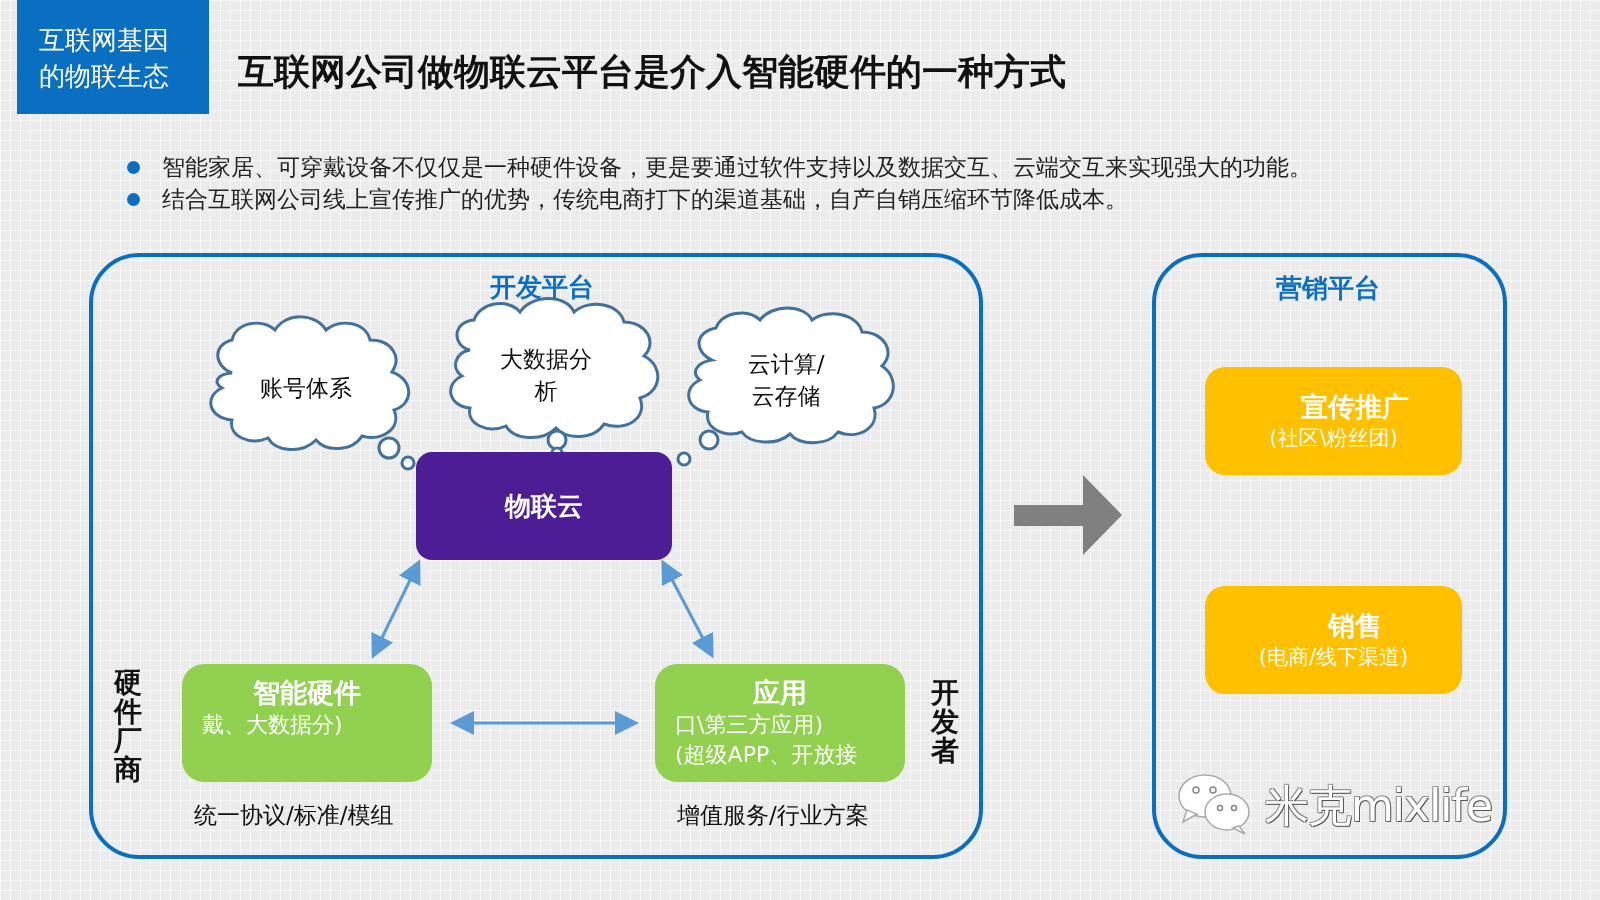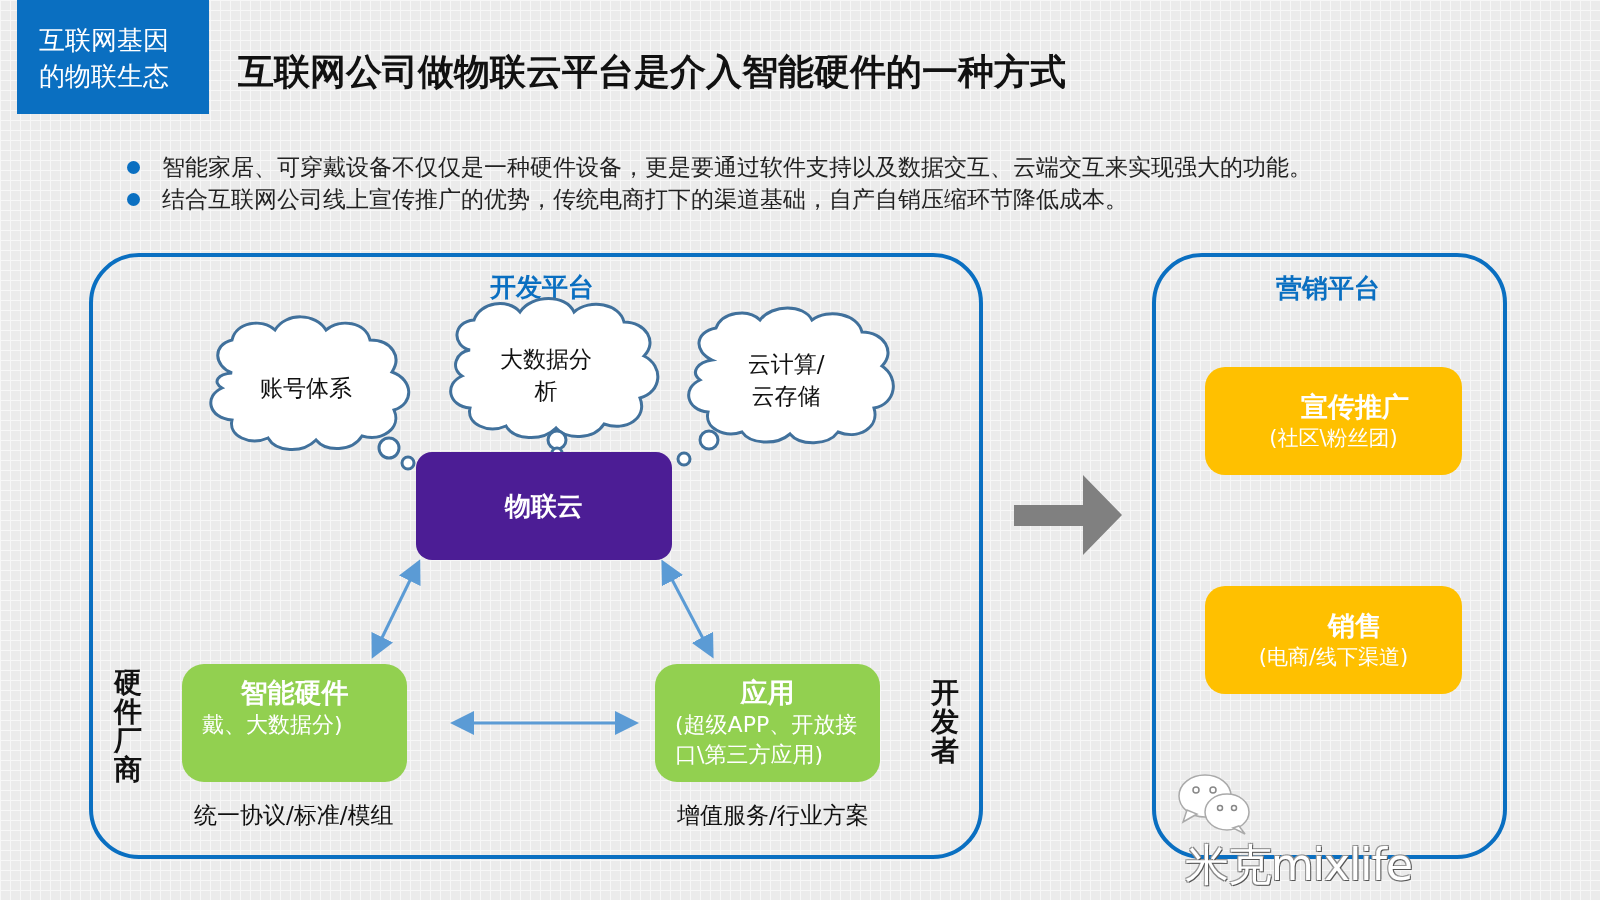--- a/index.html
+++ b/index.html
@@ -47,36 +47,36 @@
       transform: translate(-50%, -50%); white-space: nowrap;
     }
     .iot-box {
       left: 416px; top: 452px; width: 256px; height: 108px;
       background: #4c1d95; border-radius: 16px;
       display: flex; align-items: center; justify-content: center;
       color: #fff; font-size: 26px; font-weight: bold;
     }
     .green-box {
       background: #92d050; border-radius: 22px; color: #fff; box-sizing: border-box;
-      width: 225px; height: 118px;
+      width: 250px; height: 118px;
     }
     .green-box .gtitle { font-size: 27px; font-weight: bold; text-align: center; line-height: 34px; margin-top: 12px; }
     .green-box .gsub { font-size: 22px; line-height: 30px; padding-left: 20px; }
     .side-label {
       font-size: 28px; font-weight: bold; color: #111; line-height: 29px; width: 30px; text-align: center;
     }
     .bottom-caption { font-size: 23px; color: #111; white-space: nowrap; text-align: center; }
     .orange-box {
       background: #ffc000; border-radius: 20px; color: #fff; text-align: center;
       width: 257px; height: 108px; box-sizing: border-box;
     }
     .orange-box .otitle { font-size: 27px; font-weight: bold; line-height: 34px; margin-top: 23px; margin-left: 43px; }
     .orange-box .osub { font-size: 21px; line-height: 28px; }
     .watermark {
-      left: 1175px; top: 770px; display: flex; align-items: flex-start; flex-direction: column;
+      left: 1175px; top: 770px; display: flex; align-items: flex-end;
     }
     .watermark-text {
       font-size: 44px; color: #fff; white-space: nowrap;
       text-shadow: 1px 1px 0 #555, -1px -1px 0 #999, 1px -1px 0 #888, -1px 1px 0 #888;
       margin-left: 10px; letter-spacing: -1px;
     }
   </style>
 </head>
 <body>
 
@@ -156,22 +156,22 @@
 <div class="abs side-label" style="left:113px; top:668px;">
   <div>硬</div>
   <div>件</div>
   <div>厂</div>
   <div>商</div>
 </div>
 <div class="abs bottom-caption" style="left:194px; top:800px;">统一协议/标准/模组</div>
 
 <div class="abs green-box" style="left:655px; top:664px;">
   <div class="gtitle">应用</div>
+  <div class="gsub">口\第三方应用)</div>
   <div class="gsub">(超级APP、开放接</div>
-  <div class="gsub">口\第三方应用)</div>
 </div>
 <div class="abs side-label" style="left:930px; top:678px;">
   <div>开</div>
   <div>发</div>
   <div>者</div>
 </div>
 <div class="abs bottom-caption" style="left:677px; top:800px;">增值服务/行业方案</div>
 
 <div class="abs panel panel-mkt"></div>
 <div class="abs panel-title" style="left:1328px; top:271px;">营销平台</div>

